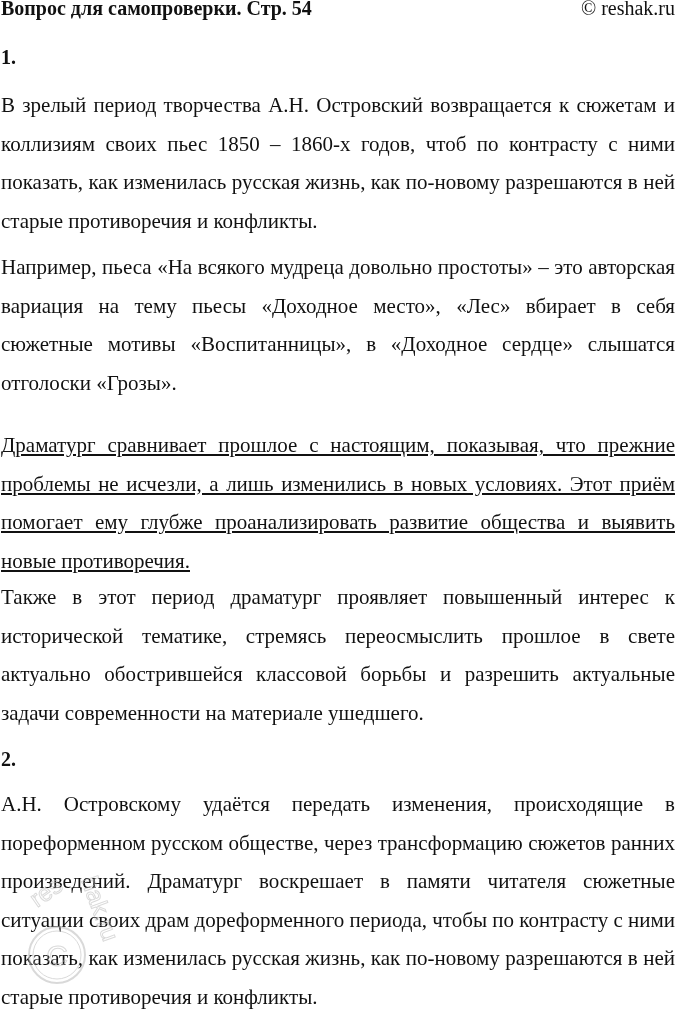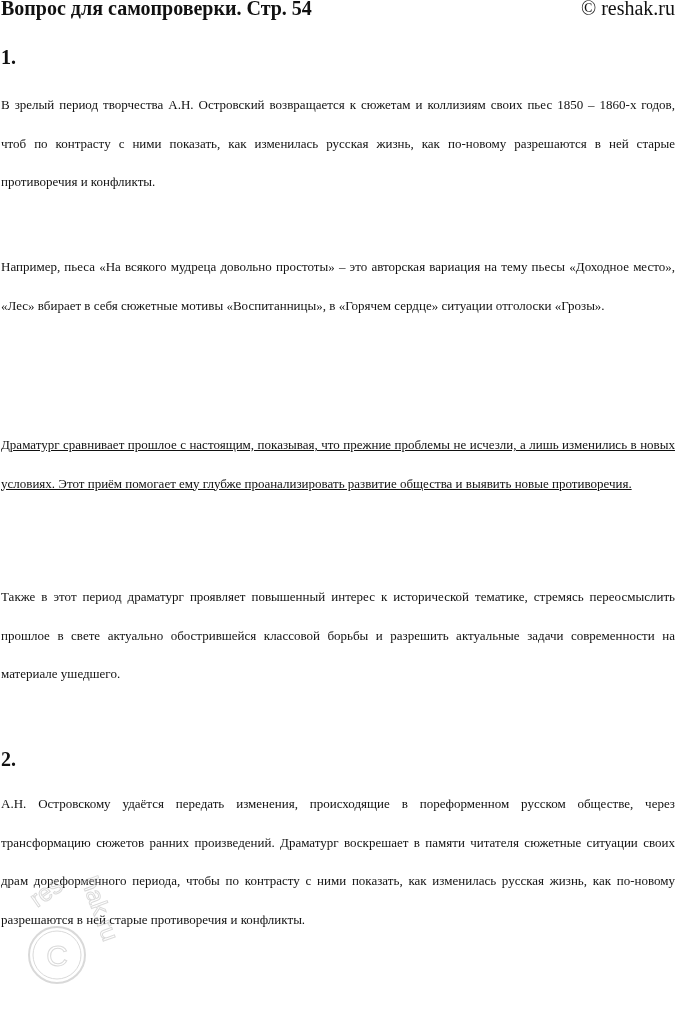--- a/index.html
+++ b/index.html
@@ -41,21 +41,21 @@
       font-weight: bold;
       font-size: 20px;
       line-height: 22px;
     }
     .q1 { position: absolute; top: 46px; left: 0; }
     .q2 { position: absolute; top: 748px; left: 0; }
     .para {
       position: absolute;
       left: 0;
       width: 674px;
-      font-size: 13px;
+      font-size: 21px;
       line-height: 38.5px;
       text-align: justify;
       margin: 0;
     }
     .p1 { top: 86px; }
     .p2 { top: 248px; }
     .p3 { top: 426px; text-align: justify; text-decoration: underline; }
     .p4 { top: 578px; }
     .p5 { top: 785px; }
     .watermark {
@@ -73,21 +73,21 @@
 
 <div class="page">
   <div class="header">
     <span class="title">Вопрос для самопроверки. Стр. 54</span>
     <span class="copyright">© reshak.ru</span>
   </div>
 
   <div class="qnum q1">1.</div>
 
   <p class="para p1">В зрелый период творчества А.Н. Островский возвращается к сюжетам и коллизиям своих пьес 1850 – 1860-х годов, чтоб по контрасту с ними показать, как изменилась русская жизнь, как по-новому разрешаются в ней старые противоречия и конфликты.</p>
-  <p class="para p2">Например, пьеса «На всякого мудреца довольно простоты» – это авторская вариация на тему пьесы «Доходное место», «Лес» вбирает в себя сюжетные мотивы «Воспитанницы», в «Горячем сердце» ситуации отголоски «Грозы».</p>
+  <p class="para p2">Например, пьеса «На всякого мудреца довольно простоты» – это авторская вариация на тему пьесы «Доходное место», «Лес» вбирает в себя сюжетные мотивы «Воспитанницы», в «Доходное сердце» слышатся отголоски «Грозы».</p>
   <p class="para p3">Драматург сравнивает прошлое с настоящим, показывая, что прежние проблемы не исчезли, а лишь изменились в новых условиях. Этот приём помогает ему глубже проанализировать развитие общества и выявить новые противоречия.</p>
   <p class="para p4">Также в этот период драматург проявляет повышенный интерес к исторической тематике, стремясь переосмыслить прошлое в свете актуально обострившейся классовой борьбы и разрешить актуальные задачи современности на материале ушедшего.</p>
 
   <div class="qnum q2">2.</div>
 
   <p class="para p5">А.Н. Островскому удаётся передать изменения, происходящие в пореформенном русском обществе, через трансформацию сюжетов ранних произведений. Драматург воскрешает в памяти читателя сюжетные ситуации своих драм дореформенного периода, чтобы по контрасту с ними показать, как изменилась русская жизнь, как по-новому разрешаются в ней старые противоречия и конфликты.</p>
 </div>
 
 <div class="watermark">
   <svg width="120" height="140" viewBox="0 0 120 140">

